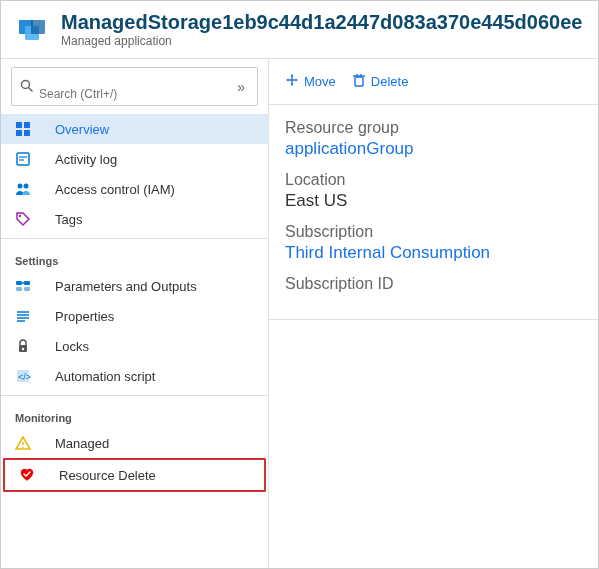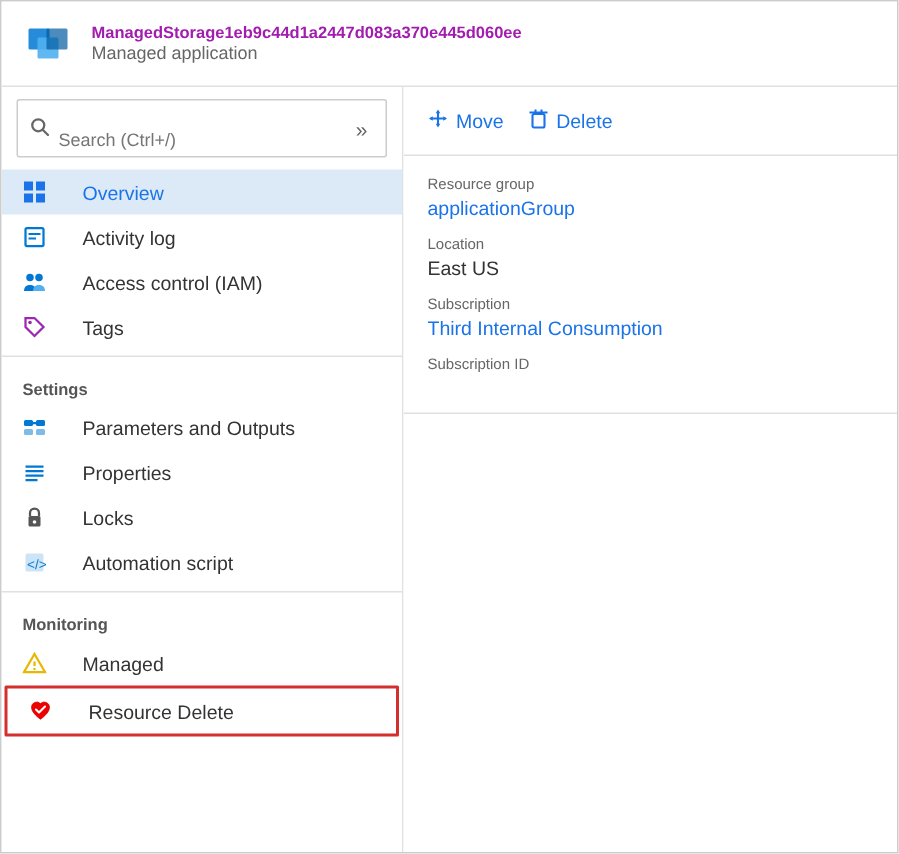--- a/index.html
+++ b/index.html
@@ -29,23 +29,23 @@
       width: 36px;
       height: 36px;
       margin-right: 10px;
       flex-shrink: 0;
     }
     .header-text {
       display: flex;
       flex-direction: column;
     }
     .header-title {
-      font-size: 11px;
+      font-size: 20px;
       font-weight: 600;
-      color: #a21caf;
+      color: #0c4a6e;
       white-space: nowrap;
     }
     .header-subtitle {
       font-size: 12px;
       color: #666;
     }
 
     
     .main {
       display: flex;
@@ -156,26 +156,26 @@
     }
 
     .info-section {
       padding: 14px 16px;
       border-bottom: 1px solid #e0e0e0;
     }
     .info-item {
       margin-bottom: 12px;
     }
     .info-label {
-      font-size: 10px;
+      font-size: 16px;
       color: #666;
       margin-bottom: 2px;
     }
     .info-value {
-      font-size: 13px;
+      font-size: 17px;
       color: #333;
     }
     .info-value.link {
       color: #1a73e8;
       cursor: pointer;
     }
 
     
     .nav-item.resource-health-item {
       border: 2px solid #d32f2f;

